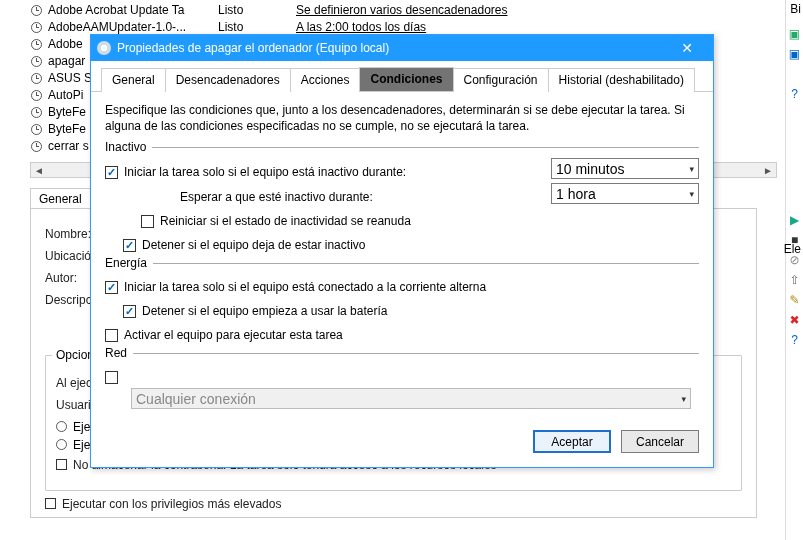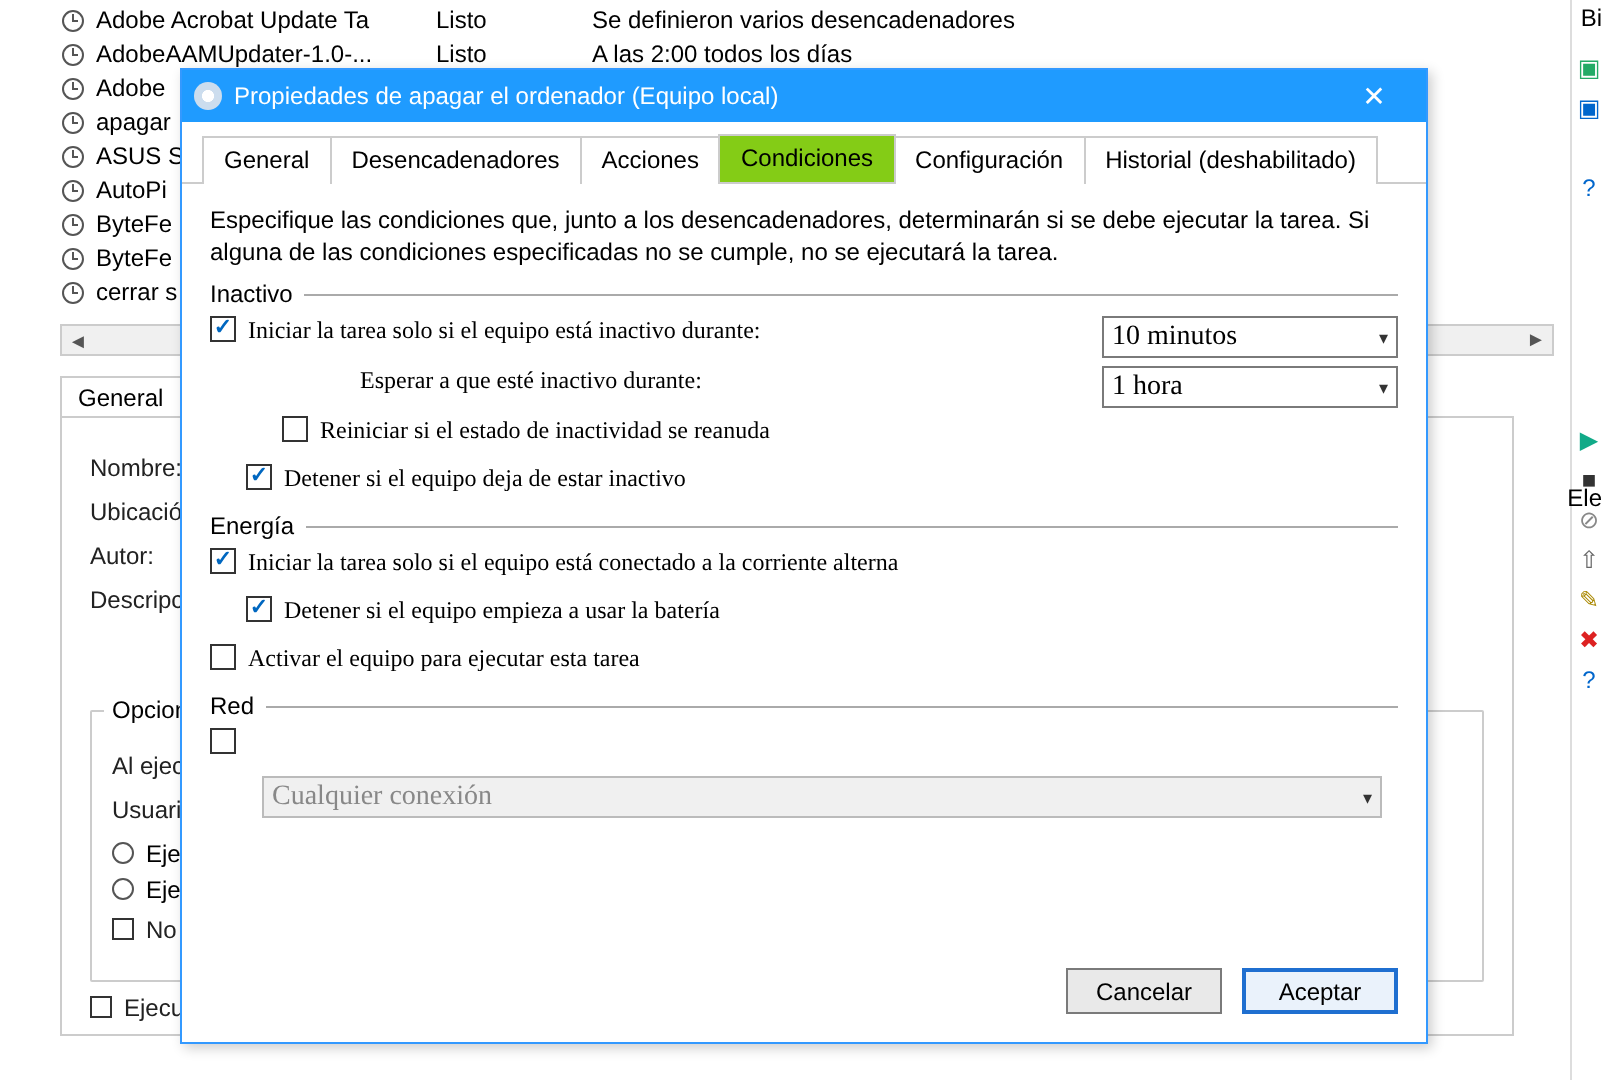--- a/index.html
+++ b/index.html
@@ -38,21 +38,21 @@
   .clock-icon::before {
     content: "";
     position: absolute; left: 4px; top: 1px; width: 1px; height: 4px; background: #555;
   }
   .clock-icon::after {
     content: "";
     position: absolute; left: 4px; top: 4px; width: 3px; height: 1px; background: #555;
   }
   .task-name { width: 170px; overflow: hidden; text-overflow: ellipsis; }
   .task-status { width: 78px; }
-  .task-trigger { flex: 1; }
+  .task-trigger { flex: 1; text-decoration: underline; }
   .bg-scrollbar {
     position: absolute;
     left: 30px; right: 26px; top: 162px; height: 16px;
     border: 1px solid #ccc;
     background: #f0f0f0;
   }
   .bg-scrollbar .arrow {
     width: 16px; height: 14px; display: inline-flex; align-items:center; justify-content:center;
     color: #555; font-size: 10px;
   }
@@ -106,21 +106,21 @@
     width: 16px; height: 16px; margin: 4px auto;
     font-size: 12px; text-align: center; line-height: 16px;
   }
   .right-label {
     position: absolute; right: 2px; font-size: 12px;
   }
   
   .dialog {
     position: absolute;
     left: 90px; top: 34px;
-    width: 624px; height: 488px;
+    width: 624px; height: 434px;
     background: #fff;
     border: 1px solid #3399ff;
     box-shadow: 2px 2px 6px rgba(0,0,0,0.2);
     z-index: 10;
     display: flex;
     flex-direction: column;
   }
   .titlebar {
     height: 26px;
     background: #1f9bff;
@@ -155,21 +155,22 @@
     font-size: 12px;
     margin-right: -1px;
     position: relative;
     top: 1px;
     cursor: pointer;
   }
   .tab.active {
     top: 0;
     padding-bottom: 5px;
     z-index: 1;
-    background: #84cc16;
+    background: #737373;
+    font-weight: bold;
   }
   .content {
     flex: 1;
     padding: 10px 14px 8px 14px;
     overflow: hidden;
   }
   .intro { font-size: 12px; line-height: 1.35; margin-bottom: 6px; }
   .section {
     position: relative;
     margin-top: 2px;
@@ -180,24 +181,23 @@
     align-items: center;
     margin: 4px 0 4px 0;
   }
   .section-header .line {
     flex: 1;
     border-top: 1px solid #aaa;
     margin-left: 6px;
   }
   .row {
     display: flex;
-    align-items: flex-start;
+    align-items: flex-end;
     margin: 4px 0;
     min-height: 20px;
-    font-family: Liberation Serif, serif;
   }
   .row.indent1 { padding-left: 18px; }
   .row.indent2 { padding-left: 36px; }
   .checkbox {
     width: 13px; height: 13px;
     border: 1px solid #333;
     margin-right: 6px;
     display: inline-flex;
     align-items: center; justify-content: center;
     background: #fff;
@@ -433,16 +433,16 @@
       </div>
       <div class="row indent1">
         <div class="select disabled wide">
           <span class="val">Cualquier conexión</span>
           <span class="chev">▾</span>
         </div>
       </div>
     </div>
   </div>
   <div class="buttons">
+    <div class="btn primary">Aceptar</div>
     <div class="btn">Cancelar</div>
-    <div class="btn primary">Aceptar</div>
   </div>
 </div>
 
 </body></html>

